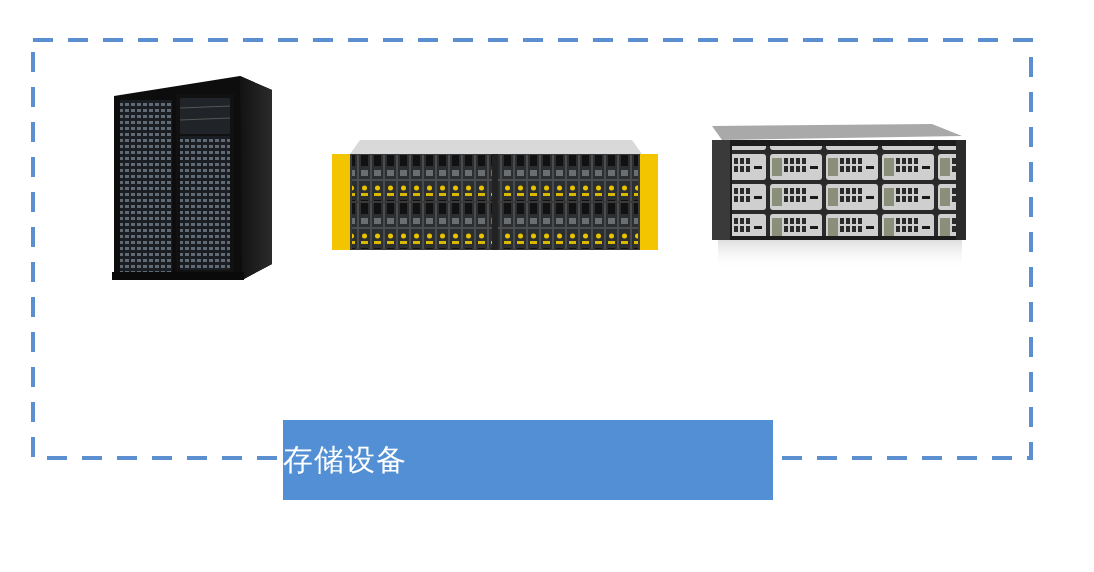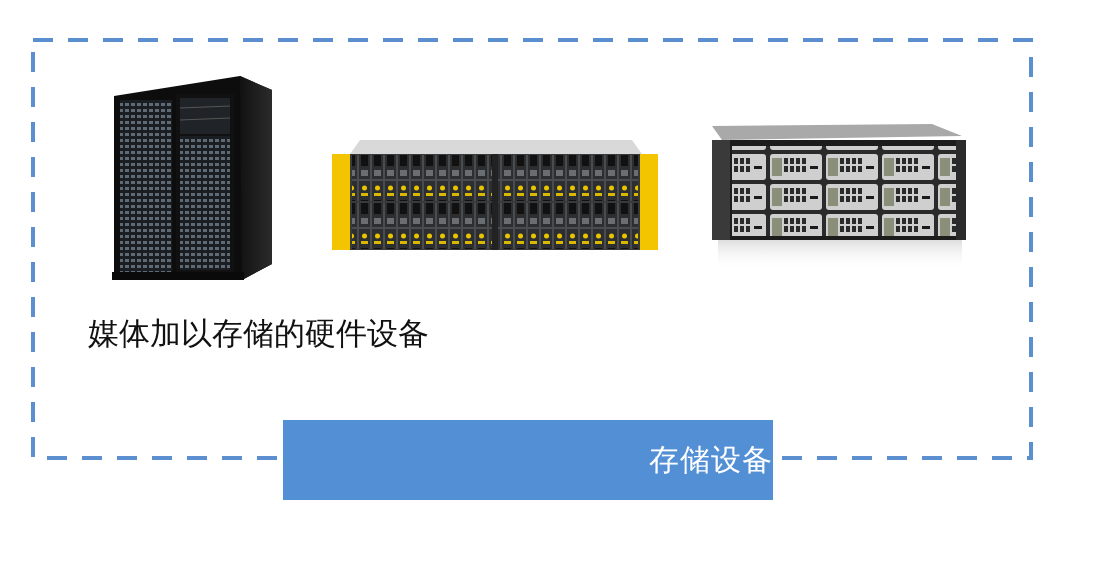--- a/index.html
+++ b/index.html
@@ -6,21 +6,21 @@
     body { width: 1094px; height: 572px; position: relative; overflow: hidden;
            font-family: "DejaVu Sans", "Liberation Sans", sans-serif; }
     .frame { position: absolute; left: 33px; top: 40px; width: 998px; height: 418px; }
     .frame svg { position: absolute; left: 0; top: 0; overflow: visible; }
     .img { position: absolute; }
     .desc { position: absolute; left: 88px; top: 310px; width: 900px;
             font-family: "DejaVu Serif", "Liberation Serif", serif;
             font-size: 31px; line-height: 46px; color: #111111; letter-spacing: 0px; }
     .desc span { display: block; white-space: nowrap; }
     .label-box { position: absolute; left: 283px; top: 420px; width: 490px; height: 80px;
-                 display: flex; align-items: center; justify-content: flex-end; }
+                 display: flex; align-items: center; justify-content: flex-start; }
     .label-box span { color: #ffffff; font-size: 30px;
                       font-family: "DejaVu Sans", "Liberation Sans", sans-serif; letter-spacing: 1px; }
   </style>
 </head>
 <body>
 
 <div class="frame">
   <svg width="998" height="418">
     <rect x="0" y="0" width="998" height="418" fill="none" stroke="#5b8fd0" stroke-width="4" stroke-dasharray="20 15"></rect>
   </svg>
@@ -97,18 +97,17 @@
     <polygon points="0,4 220,2 250,14 10,18" fill="#a9a9a9"></polygon>
     <rect x="0" y="18" width="252" height="100" fill="#1c1c1c"></rect>
     <rect x="0" y="18" width="18" height="100" fill="#3a3a3a"></rect>
     <rect x="20" y="24" width="224" height="90" fill="url(#bays2)"></rect>
     <rect x="244" y="18" width="10" height="100" fill="#2b2b2b"></rect>
     <rect x="6" y="118" width="244" height="30" fill="url(#fade)"></rect>
   </svg>
 </div>
 
 <div class="desc">
-  <span>媒体加以存储的硬件设备</span>
 </div>
 
 <div class="label-box" style="background:#528fd5;">
   <span>存储设备</span>
 </div>
 
 </body></html>

